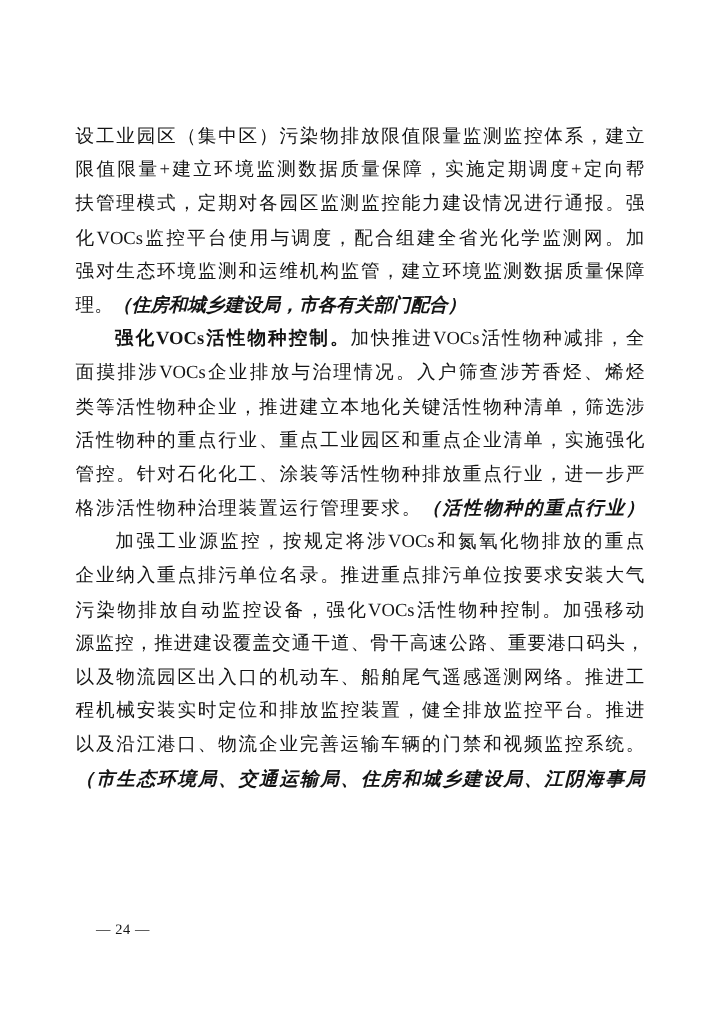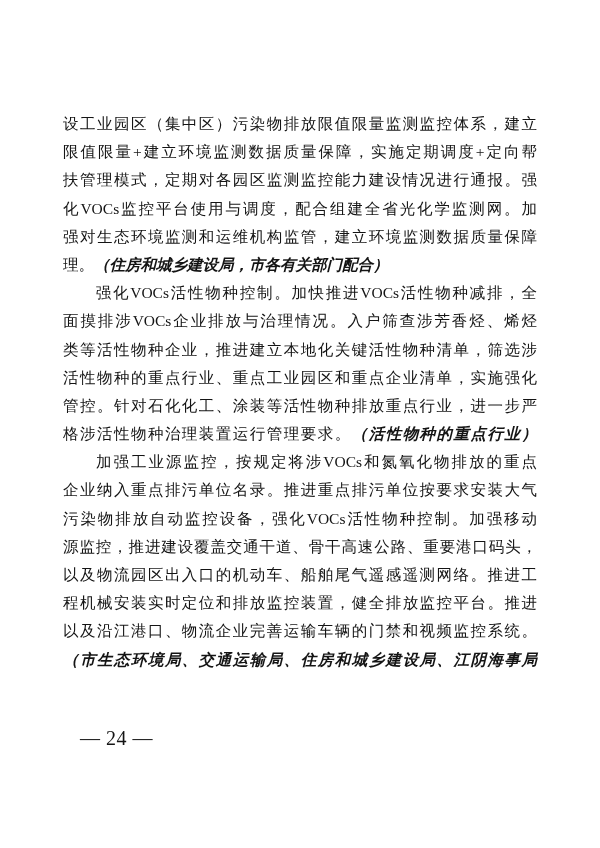--- a/index.html
+++ b/index.html
@@ -13,21 +13,21 @@
     font-family: "Liberation Serif", "DejaVu Serif", serif;
     overflow: hidden;
   }
   .page {
     position: absolute;
     inset: 0;
   }
   .text-block {
     position: absolute;
     left: 63px;
-    top: 110px;
+    top: 100px;
     width: 474px;
   }
   .line {
     height: 28.2px;
     line-height: 28.2px;
     font-size: 15.5px;
     text-align: justify;
   }
   .line.fill {
     text-align-last: justify;
@@ -38,31 +38,31 @@
   }
   .line .indent-space {
     display: inline-block;
     width: 31px;
     height: 1px;
   }
   .seg-regular {
     font-weight: 400;
   }
   .seg-bold {
-    font-weight: 400;
+    font-weight: 700;
   }
   .seg-kaiti {
     font-weight: 700;
     font-style: italic;
   }
   .page-footer {
     position: absolute;
     left: 80px;
-    top: 728px;
-    font-size: 20px;
+    top: 764px;
+    font-size: 12px;
     line-height: 20px;
     letter-spacing: 0.5px;
   }
 </style>
 </head>
 <body style="background: rgb(255, 255, 255); color: rgb(20, 20, 20);">
 
 <div class="page">
   <section class="text-block">
       <div class="line fill"><span class="seg-regular">设工业园区（集中区）污染物排放限值限量监测监控体系，建立</span></div>

